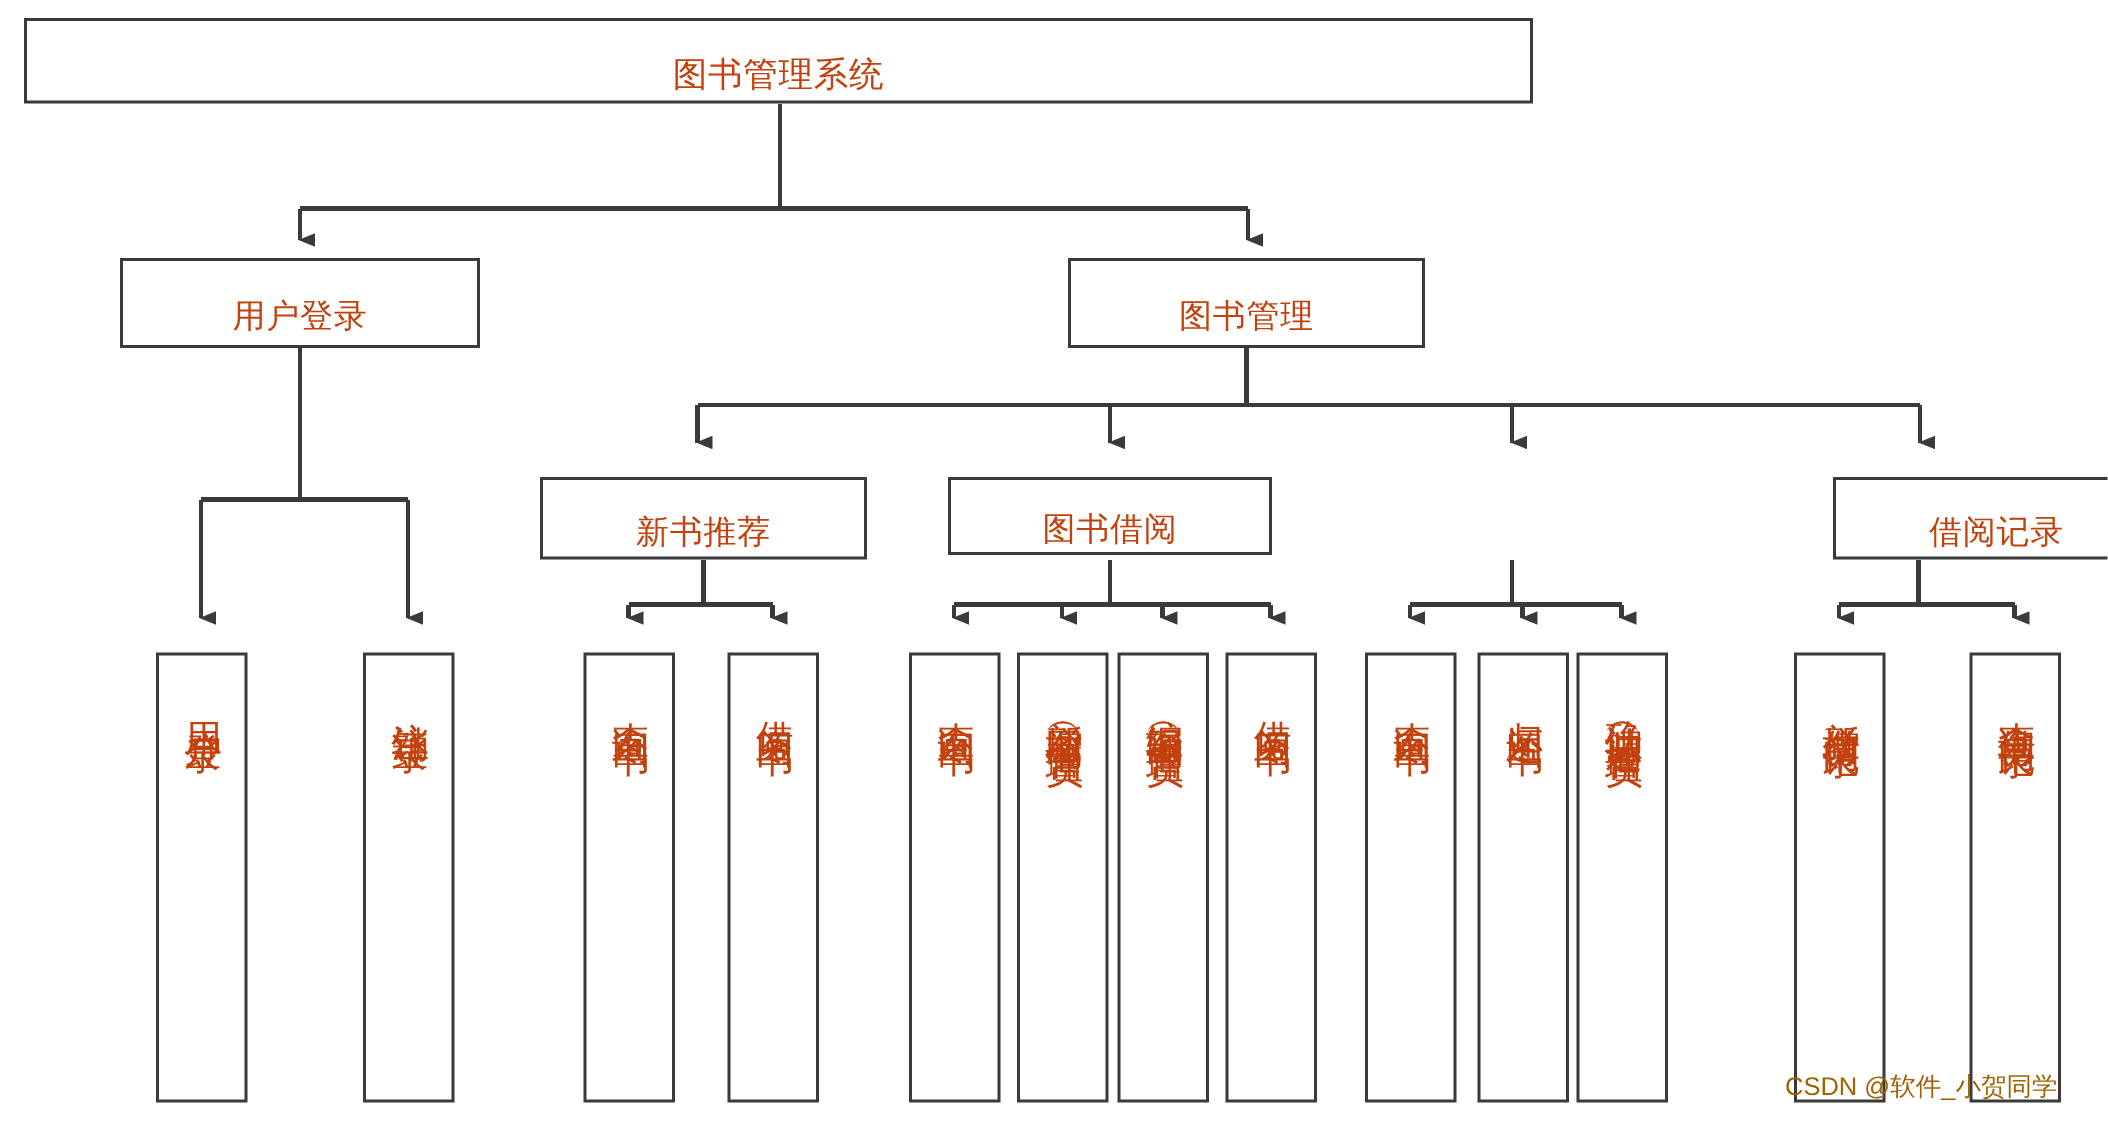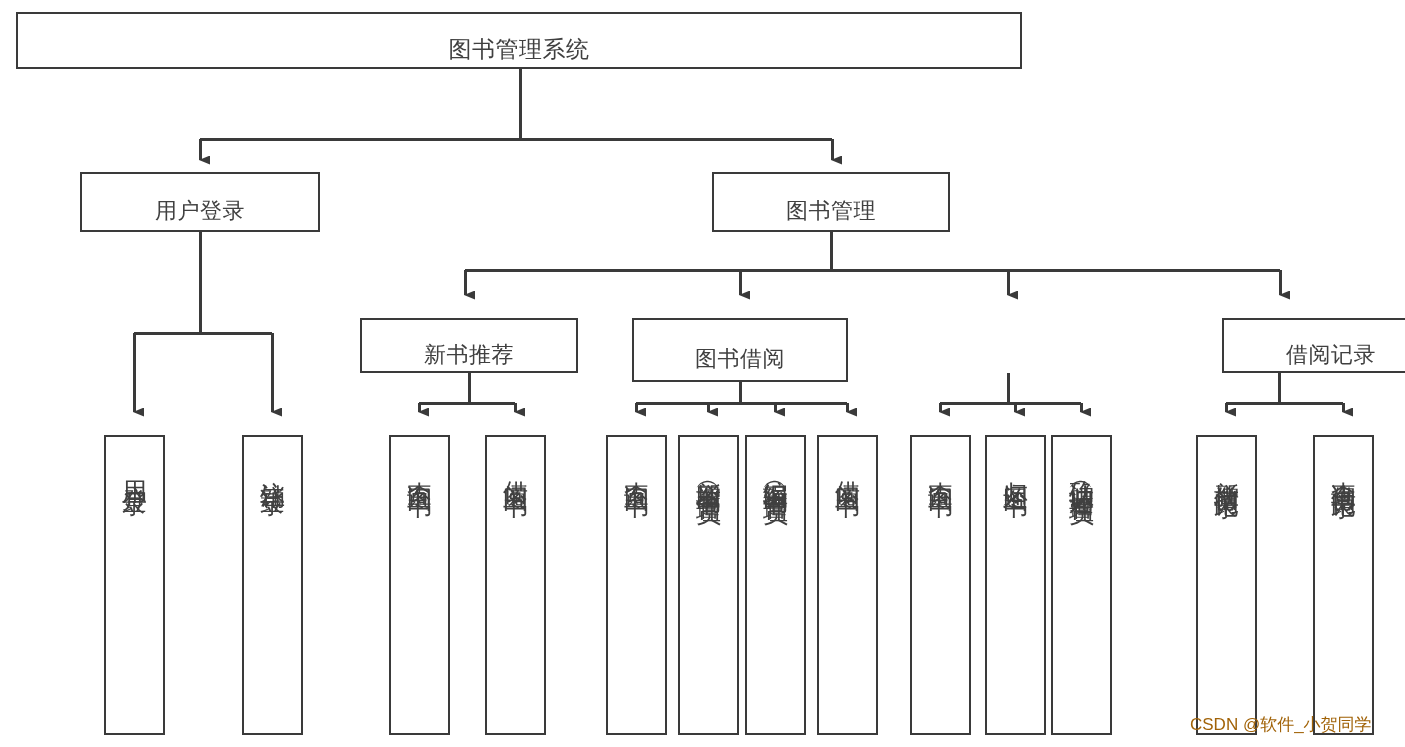--- a/index.html
+++ b/index.html
@@ -32,21 +32,21 @@
     display:flex;
     align-items:center;
     justify-content:center;
     color:#2b2b2b;
     z-index:2;
   }
   .node .label{
     display:block;
     text-align:center;
     line-height:1.18;
-    color:#404040;
+    color:#c2410c;
     letter-spacing:0.5px;
     user-select:none;
     margin-top:18px;
   }
   
   .node.horiz .label{
     font-size:22px;
     white-space:nowrap;
   }
   .node.root .label{font-size:23px;}
@@ -143,21 +143,21 @@
   <div class="node horiz" style="left:80px;top:172px;width:240px;height:60px;">
     <span class="label">用户登录</span>
   </div>
   <div class="node horiz" style="left:712px;top:172px;width:238px;height:60px;">
     <span class="label">图书管理</span>
   </div>
 
   <div class="node horiz" style="left:360px;top:318px;width:218px;height:55px;">
     <span class="label">新书推荐</span>
   </div>
-  <div class="node horiz" style="left:632px;top:318px;width:216px;height:64px;">
+  <div class="node horiz" style="left:632px;top:318px;width:216px;height:52px;">
     <span class="label">图书借阅</span>
   </div>
   <div class="node horiz" style="left:1222px;top:318px;width:218px;height:55px;">
     <span class="label">借阅记录</span>
   </div>
 
   <div class="node vert" style="left:104px;top:435px;width:61px;height:300px;">
     <span class="label">用户登录</span>
   </div>
   <div class="node vert" style="left:242px;top:435px;width:61px;height:300px;">

